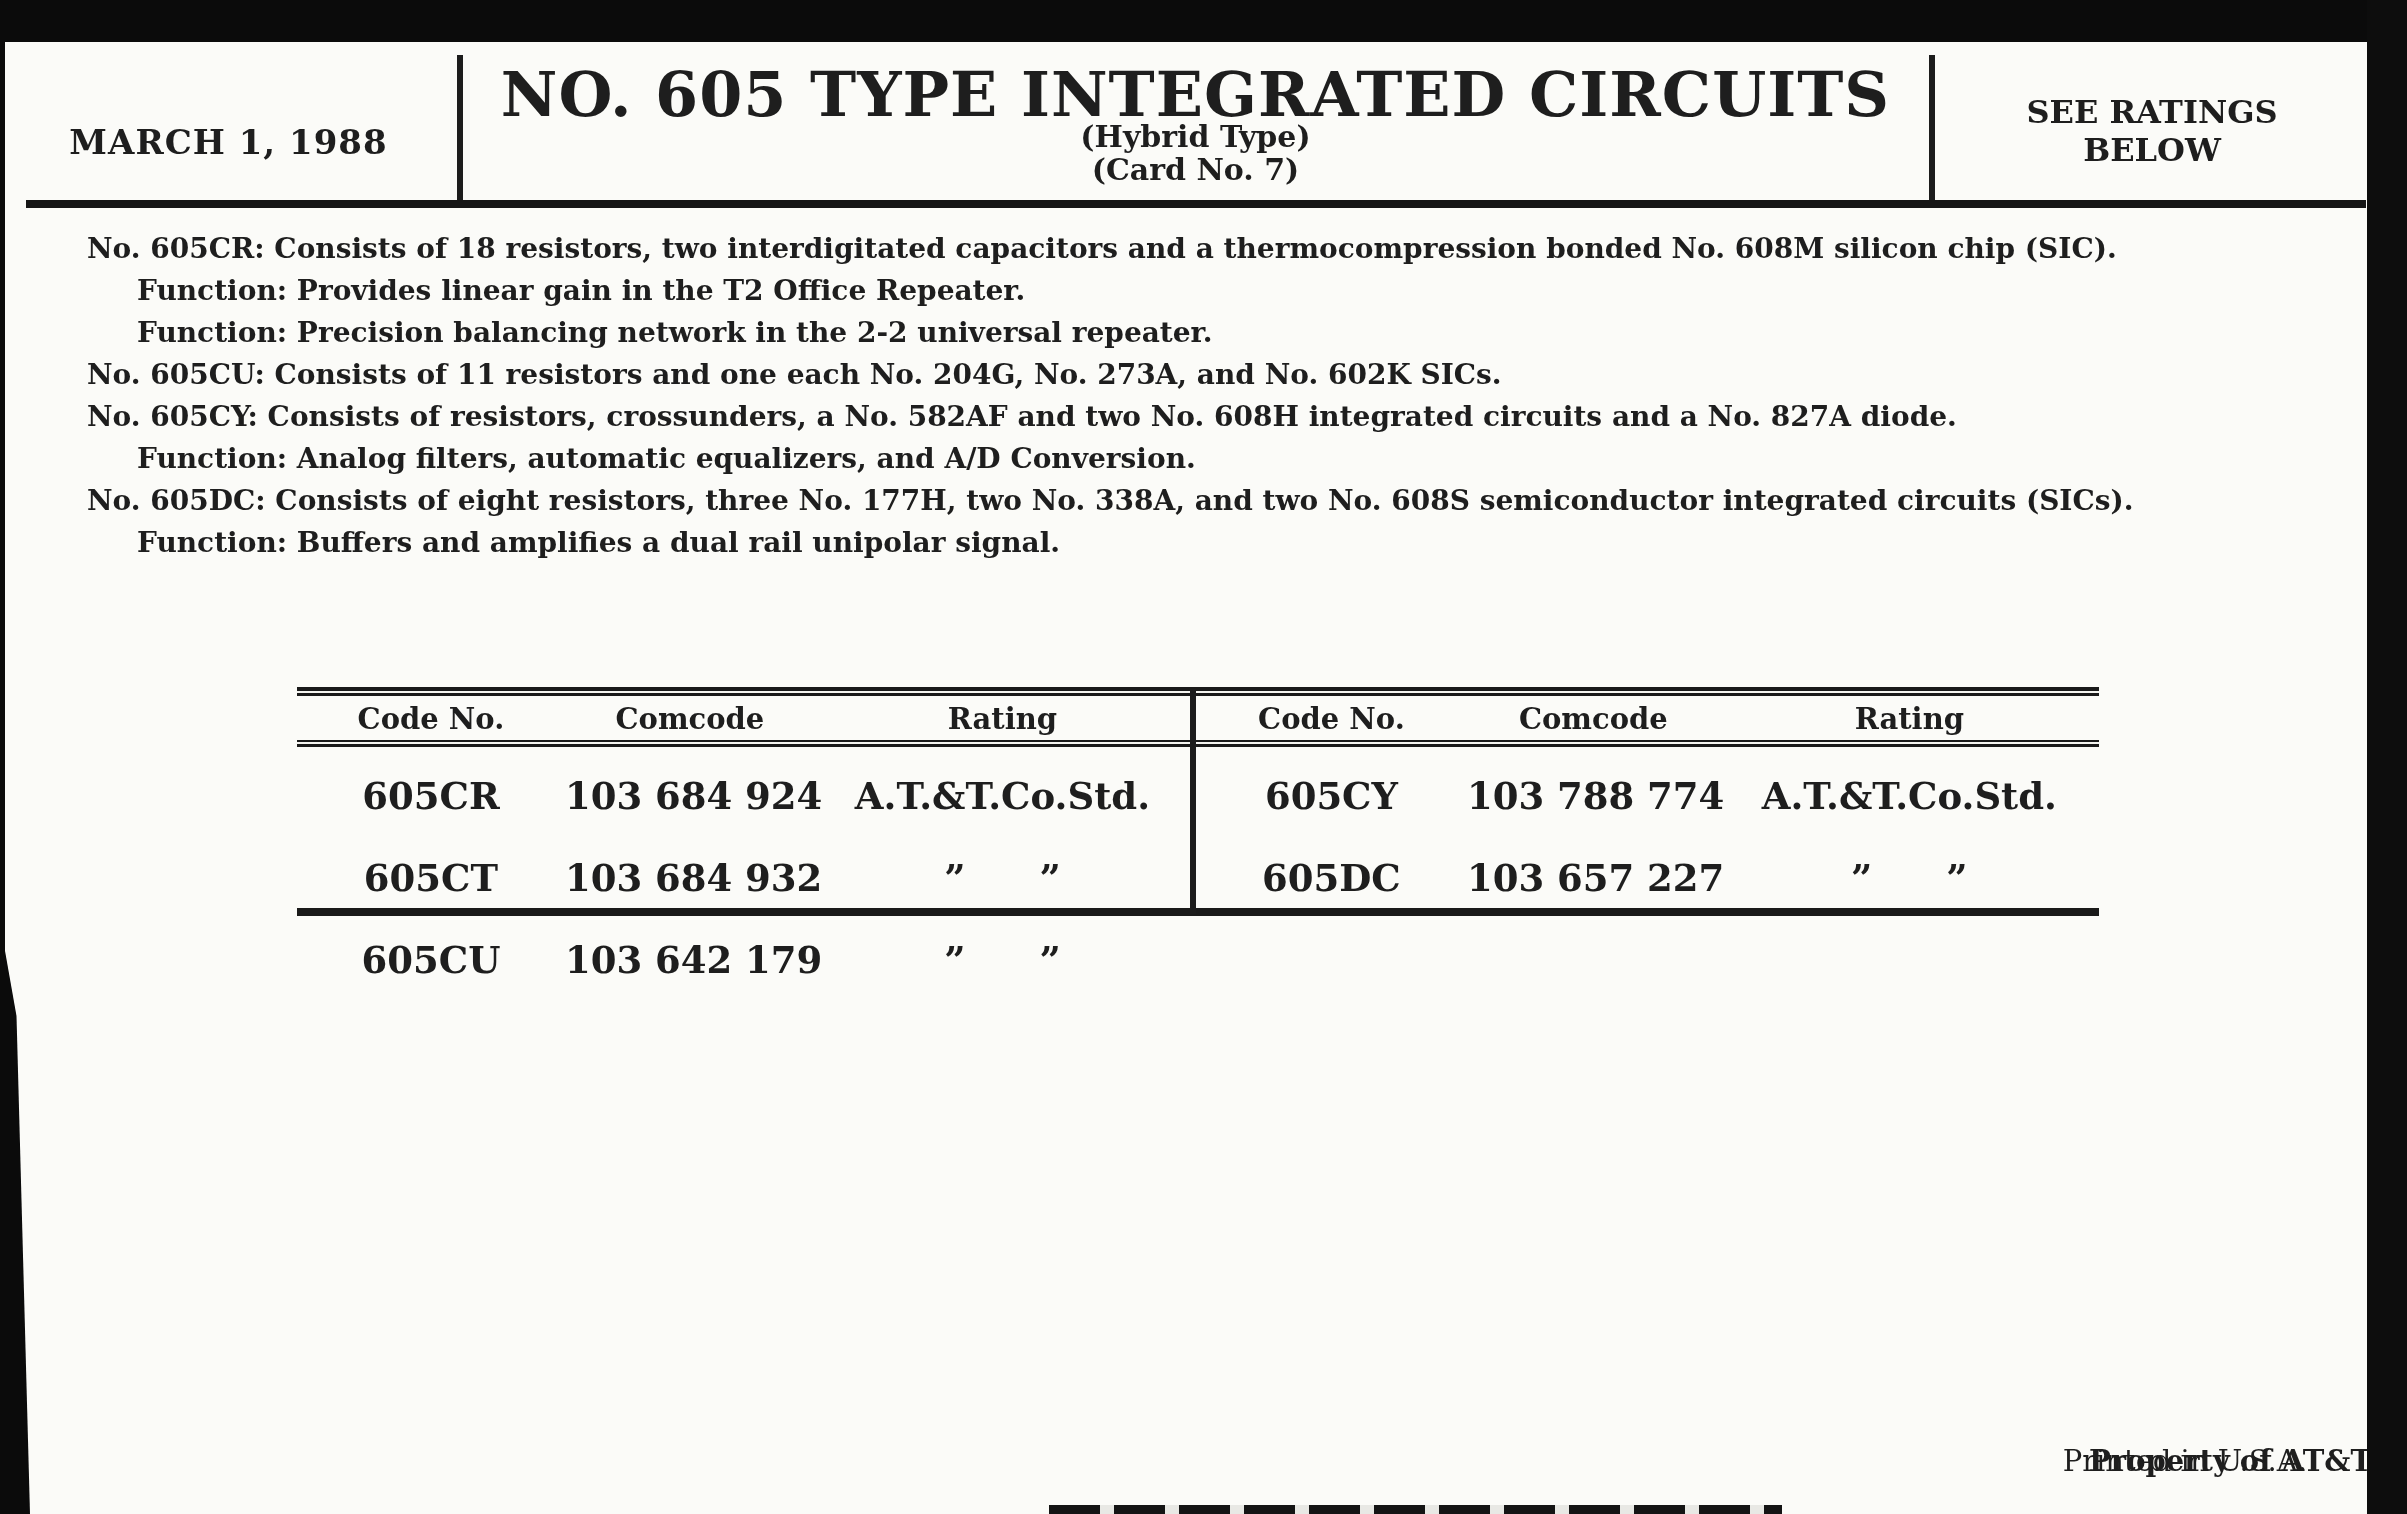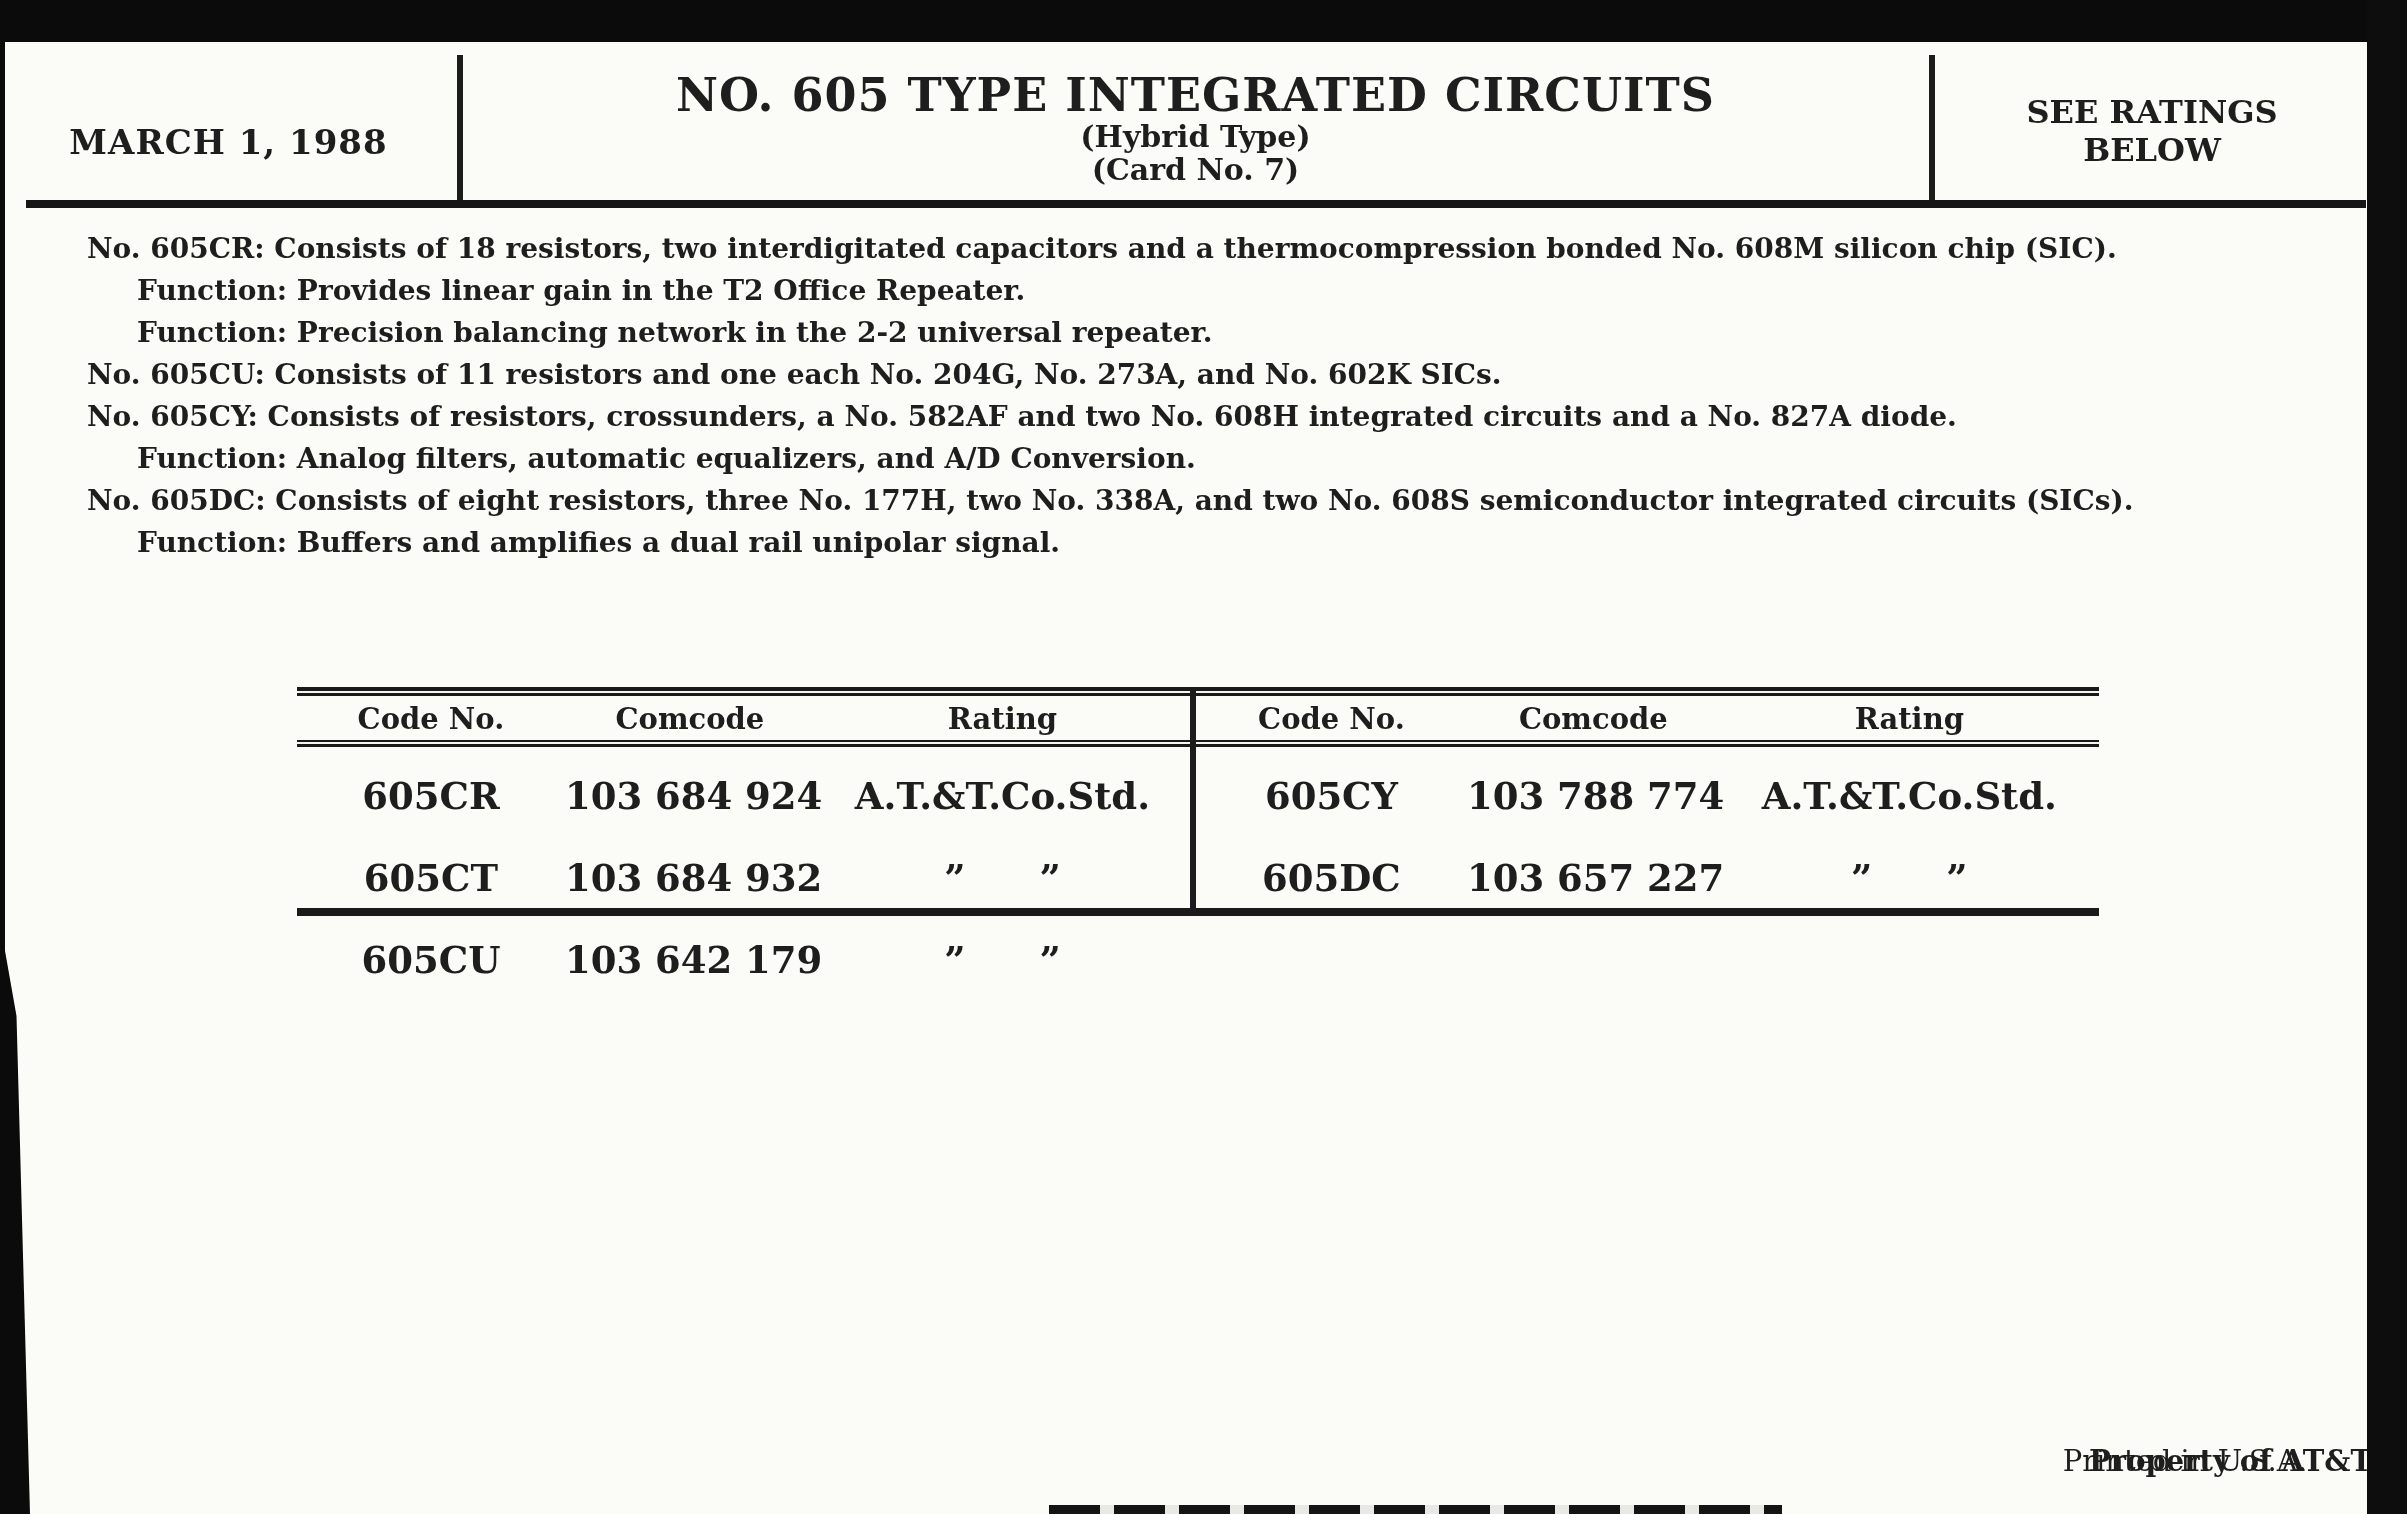--- a/index.html
+++ b/index.html
@@ -17,21 +17,21 @@
                       clip-path:polygon(0 0, 15% 0, 55% 12%, 100% 100%, 0 100%); }
   .edge-bottom-dashes { position:absolute; left:1049px; bottom:0; width:733px; height:9px;
                         background:repeating-linear-gradient(90deg,#141414 0 51px,#e8e8e4 51px 65px); }
   
   .hdr-date { position:absolute; left:0; top:0; width:457px; height:158px;
               display:flex; align-items:center; justify-content:center; padding-top:42px;
               font-size:34px; font-weight:bold; letter-spacing:1px; }
   .hdr-div1 { position:absolute; left:457px; top:13px; width:6px; height:149px; background:#1c1c1c; }
   .hdr-div2 { position:absolute; left:1929px; top:13px; width:6px; height:149px; background:#1c1c1c; }
   .hdr-center { position:absolute; left:463px; top:28px; width:1465px; text-align:center; }
-  .hdr-title { font-size:46px; font-weight:bold; line-height:50px; letter-spacing:1px; }
+  .hdr-title { font-size:62px; font-weight:bold; line-height:50px; letter-spacing:1px; }
   .hdr-sub   { font-size:30px; font-weight:bold; line-height:33px; }
   .hdr-right { position:absolute; left:1935px; top:0; width:434px; height:158px;
                display:flex; flex-direction:column; align-items:center; justify-content:center;
                padding-top:20px; font-size:32px; font-weight:bold; line-height:38px; }
   .hdr-rule  { position:absolute; left:26px; top:158px; width:2340px; height:8px; background:#161616; }
   
   .body-text { position:absolute; left:87px; top:186px; width:2158px;
                font-size:28px; font-weight:bold; line-height:42px; white-space:nowrap; }
   .fn-line { padding-left:50px; }
   

